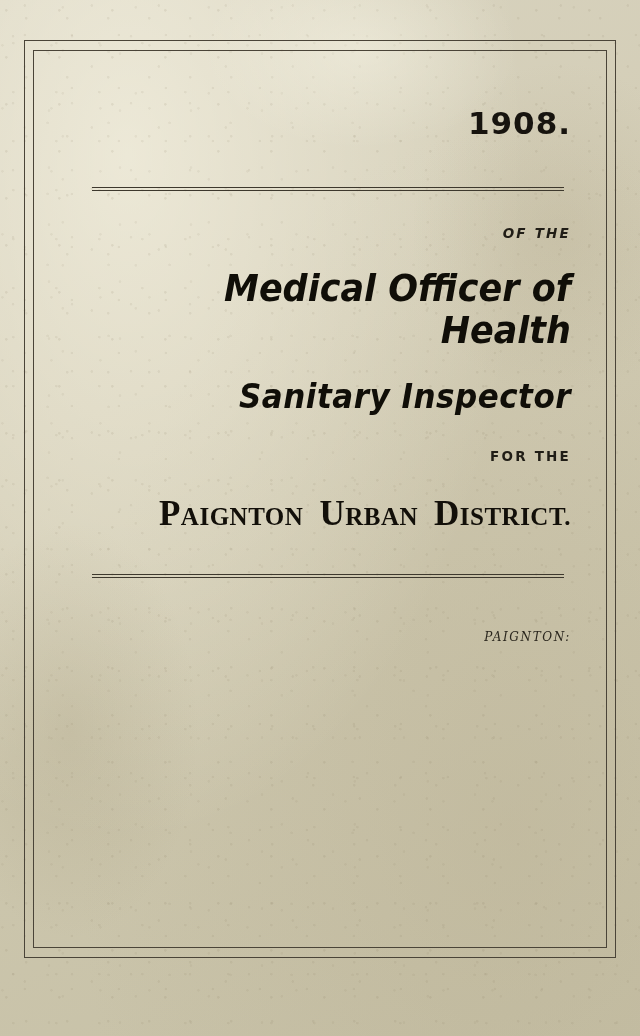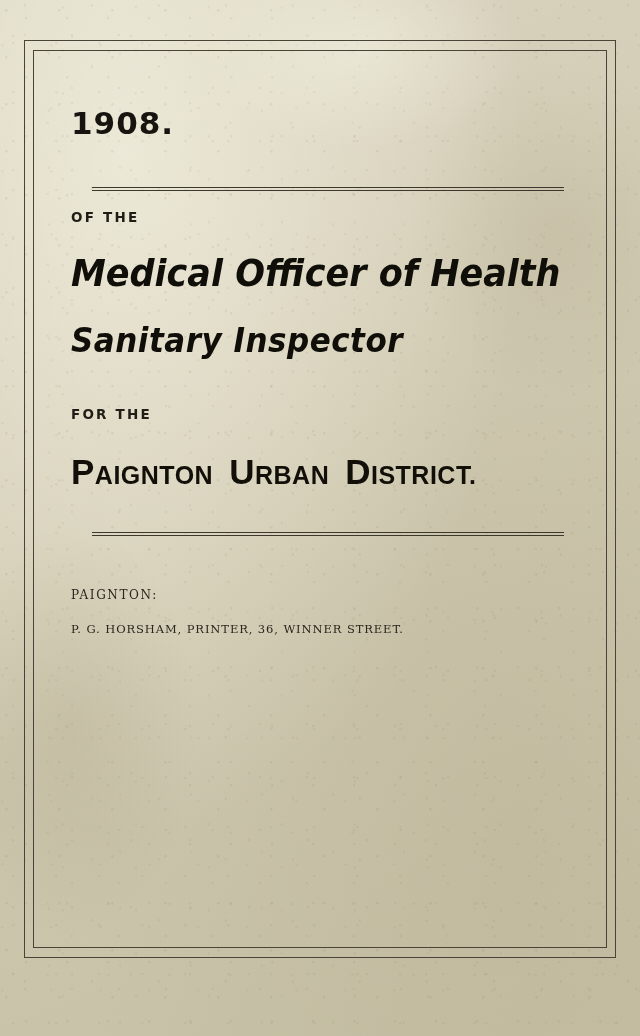--- a/index.html
+++ b/index.html
@@ -73,22 +73,22 @@
     border: 1px solid #4a4438;
     box-sizing: border-box;
   }
 
   
   .content {
     position: absolute;
     left: 33px; top: 50px;
     width: 590px; height: 898px;
     box-sizing: border-box;
-    padding: 0 38px;
-    text-align: left;
+    padding: 0 52px;
+    text-align: right;
     color: #221f18;
   }
 
   .year {
     margin-top: 55px;
     font-family: "DejaVu Sans", sans-serif;
     font-weight: bold;
     font-size: 31px;
     letter-spacing: 1px;
     color: #17140f;
@@ -107,23 +107,23 @@
 
   .small-caps {
     font-family: "DejaVu Sans", sans-serif;
     font-weight: bold;
     font-size: 13.5px;
     letter-spacing: 2.2px;
     color: #201d16;
   }
 
   .line-the      { margin-top: 43px; }
-  .line-ofthe    { margin-top: 18px; }
+  .line-ofthe    { margin-top: 34px; font-style: italic; }
   .line-andofthe { margin-top: 33px; }
-  .line-forthe   { margin-top: 48px; }
+  .line-forthe   { margin-top: 34px; }
 
   .big-serif {
     margin-top: 26px;
     font-family: "DejaVu Serif", serif;
     font-weight: bold;
     font-size: 39px;
     letter-spacing: 2.5px;
     color: #141109;
   }
 
@@ -143,36 +143,37 @@
     font-weight: bold;
     font-style: italic;
     font-size: 31px;
     letter-spacing: 0.5px;
     color: #100e08;
     transform: scaleY(1.06);
   }
 
   .district {
     margin-top: 30px;
-    font-family: Liberation Sans, sans-serif;
+    font-family: Liberation Serif, serif;
     font-weight: bold;
     font-size: 25px;
     letter-spacing: 0.5px;
     color: #120f09;
     white-space: nowrap;
   }
   .district .cap { font-size: 35px; }
   .district .gap { display: inline-block; width: 16px; }
 
   .imprint-city {
     margin-top: 52px;
     font-family: "DejaVu Serif", serif;
     font-size: 12px;
     letter-spacing: 1.6px;
     color: #2a261d;
+    font-style: italic;
   }
   .imprint-printer {
     margin-top: 20px;
     font-family: "DejaVu Serif", serif;
     font-size: 11.5px;
     letter-spacing: 0.9px;
     color: #2a261d;
   }
 
   .spacer-pre-rule { height: 40px; }
@@ -207,16 +208,15 @@
     <div class="small-caps line-forthe">FOR THE</div>
 
     <div class="district">
       <span class="cap">P</span><span>AIGNTON</span><span class="gap"></span><span class="cap">U</span><span>RBAN</span><span class="gap"></span><span class="cap">D</span><span>ISTRICT.</span>
     </div>
 
     <div class="spacer-pre-rule"></div>
     <div class="rule rule-bottom"></div>
 
     <div class="imprint-city">PAIGNTON:</div>
-    <div class="imprint-printer">P. G. HORSHAM, PRINTER, 36, WINNER STREET.</div>
 
   </div>
 </div>
 
 </body></html>

